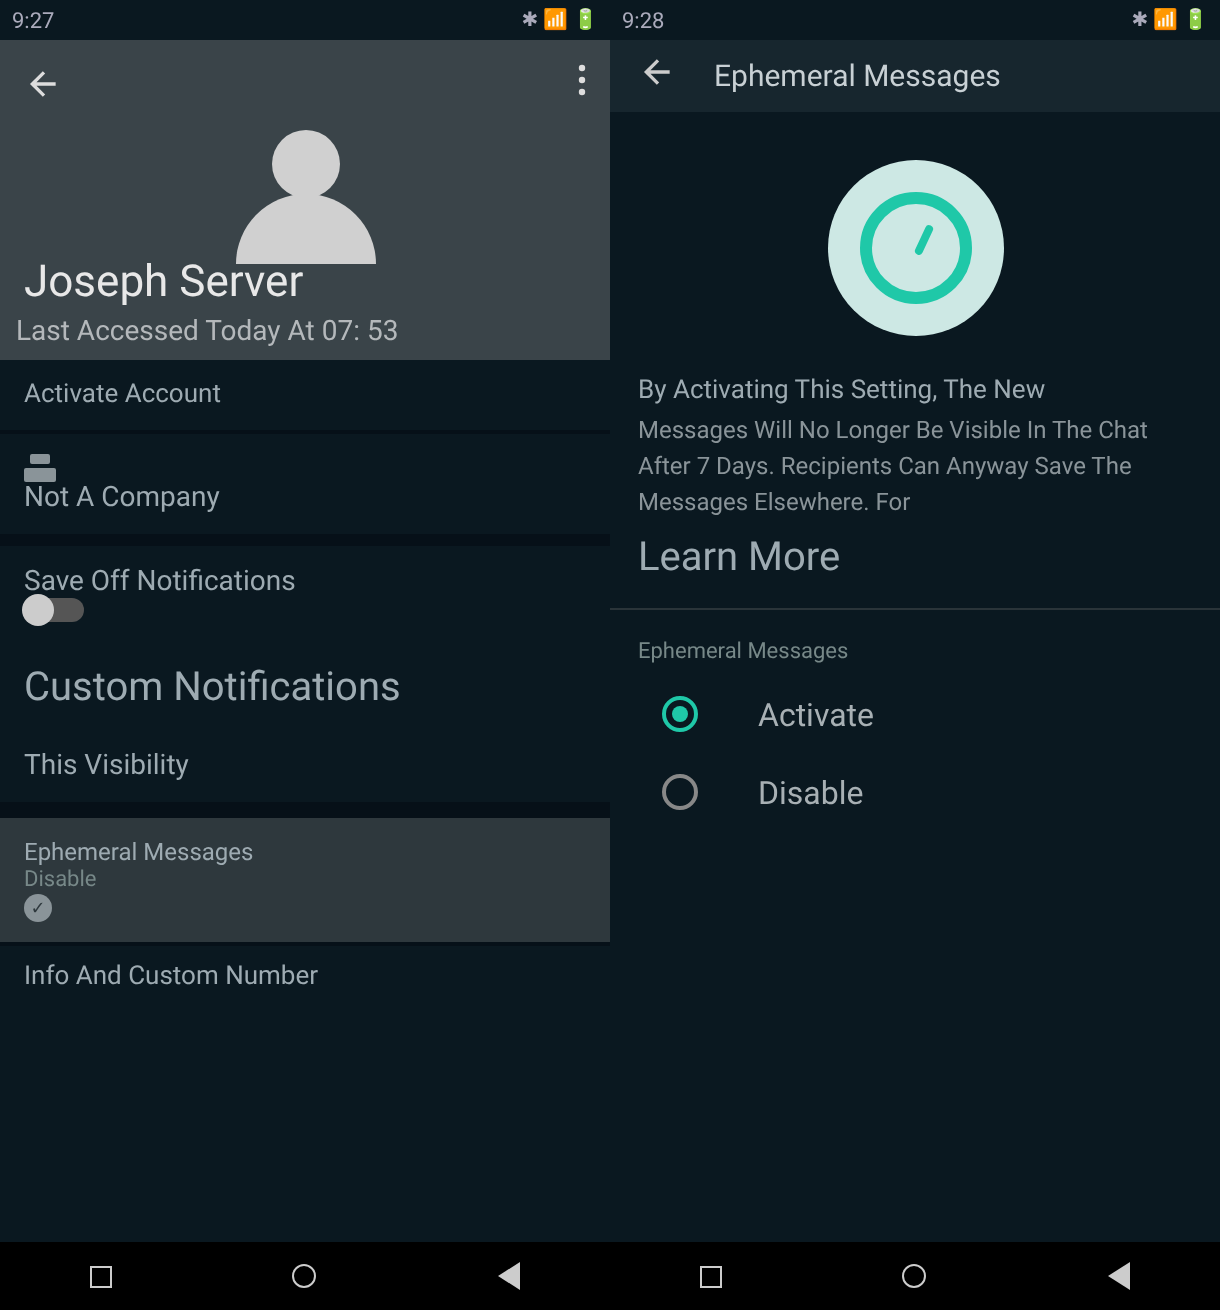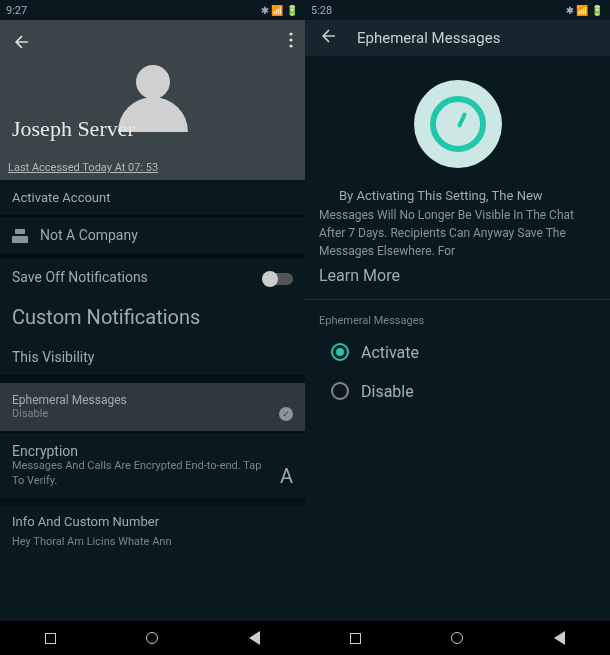--- a/index.html
+++ b/index.html
@@ -7,46 +7,46 @@
     .screen { width: 305px; height: 655px; background: #0a1820; display: flex; flex-direction: column; overflow: hidden; }
     .status-bar { height: 20px; display: flex; align-items: center; padding: 0 6px; font-size: 11px; color: #aab; }
     .status-bar .time { margin-right: auto; }
     .status-bar .icons { display: flex; gap: 3px; align-items: center; font-size: 10px; }
     .header { height: 160px; background: #3a4449; position: relative; }
     .header-icons { position: absolute; top: 12px; left: 12px; right: 12px; display: flex; justify-content: space-between; }
     .back-arrow, .menu-dots { color: #ddd; cursor: pointer; }
     .avatar { position: absolute; top: 45px; left: 50%; transform: translateX(-50%); }
     .avatar .head { width: 34px; height: 34px; border-radius: 50%; background: #d0d0d0; margin: 0 auto; }
     .avatar .body { width: 70px; height: 35px; border-radius: 35px 35px 0 0; background: #d0d0d0; margin-top: -2px; }
-    .contact-name { position: absolute; bottom: 38px; left: 12px; font-size: 22px; color: #e8e8e8; font-weight: 400; font-family: Liberation Serif, serif; }
-    .last-access { position: absolute; bottom: 6px; left: 8px; font-size: 11px; color: #b4b8bb; text-decoration: underline; }
+    .contact-name { position: absolute; bottom: 26px; left: 12px; font-size: 22px; color: #e8e8e8; font-weight: 400; }
+    .last-access { position: absolute; bottom: 6px; left: 8px; font-size: 14px; color: #b4b8bb; }
     .section-sm { padding: 10px 12px; border-bottom: 2px solid #061018; }
     .section-label { font-size: 13px; color: #9eabb2; }
-    .row { display: flex; align-items: flex-end; padding: 10px 12px; }
+    .row { display: flex; align-items: flex-start; padding: 10px 12px; flex-direction: column; }
     .row-text { font-size: 14px; color: #9eabb2; flex: 1; }
     .row-sub { font-size: 11px; color: #788; line-height: 1.3; }
     .company-icon { width: 16px; height: 14px; margin-right: 12px; display: flex; flex-direction: column; gap: 2px; }
     .company-icon div { background: #8a9499; }
     .toggle { width: 30px; height: 12px; background: #555; border-radius: 6px; position: relative; }
     .toggle::after { content:''; position: absolute; width: 16px; height: 16px; background: #ccc; border-radius: 50%; top: -2px; left: -1px; }
     .highlight { background: #2e383d; }
     .enc-icon { font-size: 20px; color: #9eabb2; margin-left: 10px; }
     .check-icon { width: 14px; height: 14px; border-radius: 50%; background: #8a9499; display: flex; align-items: center; justify-content: center; font-size: 9px; color: #2e383d; }
     
     .header2 { height: 36px; display: flex; align-items: center; gap: 18px; padding: 0 14px; background: #17262e; color: #c8d0d4; }
     .header2 .title { font-size: 15px; }
     .timer-badge { width: 88px; height: 88px; border-radius: 50%; background: #cde8e4; margin: 24px auto 18px; display: flex; align-items: center; justify-content: center; }
     .timer-inner { width: 56px; height: 56px; border-radius: 50%; border: 6px solid #1fc8a8; position: relative; }
     .timer-inner::after { content:''; position: absolute; width: 4px; height: 16px; background: #1fc8a8; top: 10px; left: 24px; transform: rotate(25deg); border-radius: 2px; }
     .desc { font-size: 12px; color: #8a9499; padding: 0 14px; line-height: 1.5; }
-    .desc .strong { font-size: 13px; color: #9eabb2; margin-left: 20px; }
-    .learn { font-size: 16px; color: #9eabb2; padding: 6px 14px 14px; }
+    .desc .strong { font-size: 13px; color: #9eabb2; }
+    .learn { font-size: 20px; color: #9eabb2; padding: 6px 14px 14px; }
     .divider { height: 1px; background: #2a3439; margin: 0 0 8px; }
     .radio-label { font-size: 11px; color: #788; padding: 6px 14px; }
-    .radio-row { display: flex; align-items: center; gap: 12px; padding: 10px 26px; font-size: 16px; color: #a8b0b4; }
+    .radio-row { display: flex; align-items: center; gap: 30px; padding: 10px 26px; font-size: 16px; color: #a8b0b4; }
     .radio { width: 18px; height: 18px; border-radius: 50%; border: 2px solid #888; }
     .radio.on { border-color: #1fc8a8; display: flex; align-items: center; justify-content: center; }
     .radio.on::after { content:''; width: 8px; height: 8px; border-radius: 50%; background: #1fc8a8; }
     .nav-bar { margin-top: auto; height: 34px; display: flex; justify-content: space-around; align-items: center; background: #000; }
     .nav-bar div { color: #ccc; font-size: 13px; }
     .nav-square { width: 11px; height: 11px; border: 1.5px solid #ccc; }
     .nav-circle { width: 12px; height: 12px; border: 1.5px solid #ccc; border-radius: 50%; }
     .nav-tri { width: 0; height: 0; border-top: 7px solid transparent; border-bottom: 7px solid transparent; border-right: 11px solid #ccc; }
   </style>
 </head>
@@ -103,43 +103,35 @@
   </div>
 
   <div class="row highlight" style="border-bottom:2px solid #061018">
     <div style="flex:1">
       <div class="row-text" style="font-size:12px">Ephemeral Messages</div>
       <div class="row-sub">Disable</div>
     </div>
     <div class="check-icon">✓</div>
   </div>
 
-  <div class="row" style="border-bottom:8px solid #061018">
-    <div style="flex:1">
-      <div class="row-text">Encryption</div>
-      <div class="row-sub">Messages And Calls Are Encrypted End-to-end. Tap To Verify.</div>
-    </div>
-    <div class="enc-icon">A</div>
-  </div>
 
   <div style="padding:8px 12px 0">
     <div class="section-label">Info And Custom Number</div>
-    <div class="row-sub" style="margin-top:6px">Hey Thoral Am Licins Whate Ann</div>
   </div>
 
   <div class="nav-bar">
     <div class="nav-square"></div>
     <div class="nav-circle"></div>
     <div class="nav-tri"></div>
   </div>
 </div>
 
 <div class="screen">
   <div class="status-bar">
-    <span class="time">5:28</span>
+    <span class="time">9:28</span>
     <span class="icons">✱ 📶 🔋</span>
   </div>
   <div class="header2">
     <span>
       <svg width="20" height="20" viewBox="0 0 24 24" fill="none" stroke="#ccc" stroke-width="2">
           <path d="M19 12H5M12 19l-7-7 7-7"></path>
         </svg>
     </span>
     <span class="title">Ephemeral Messages</span>
   </div>

